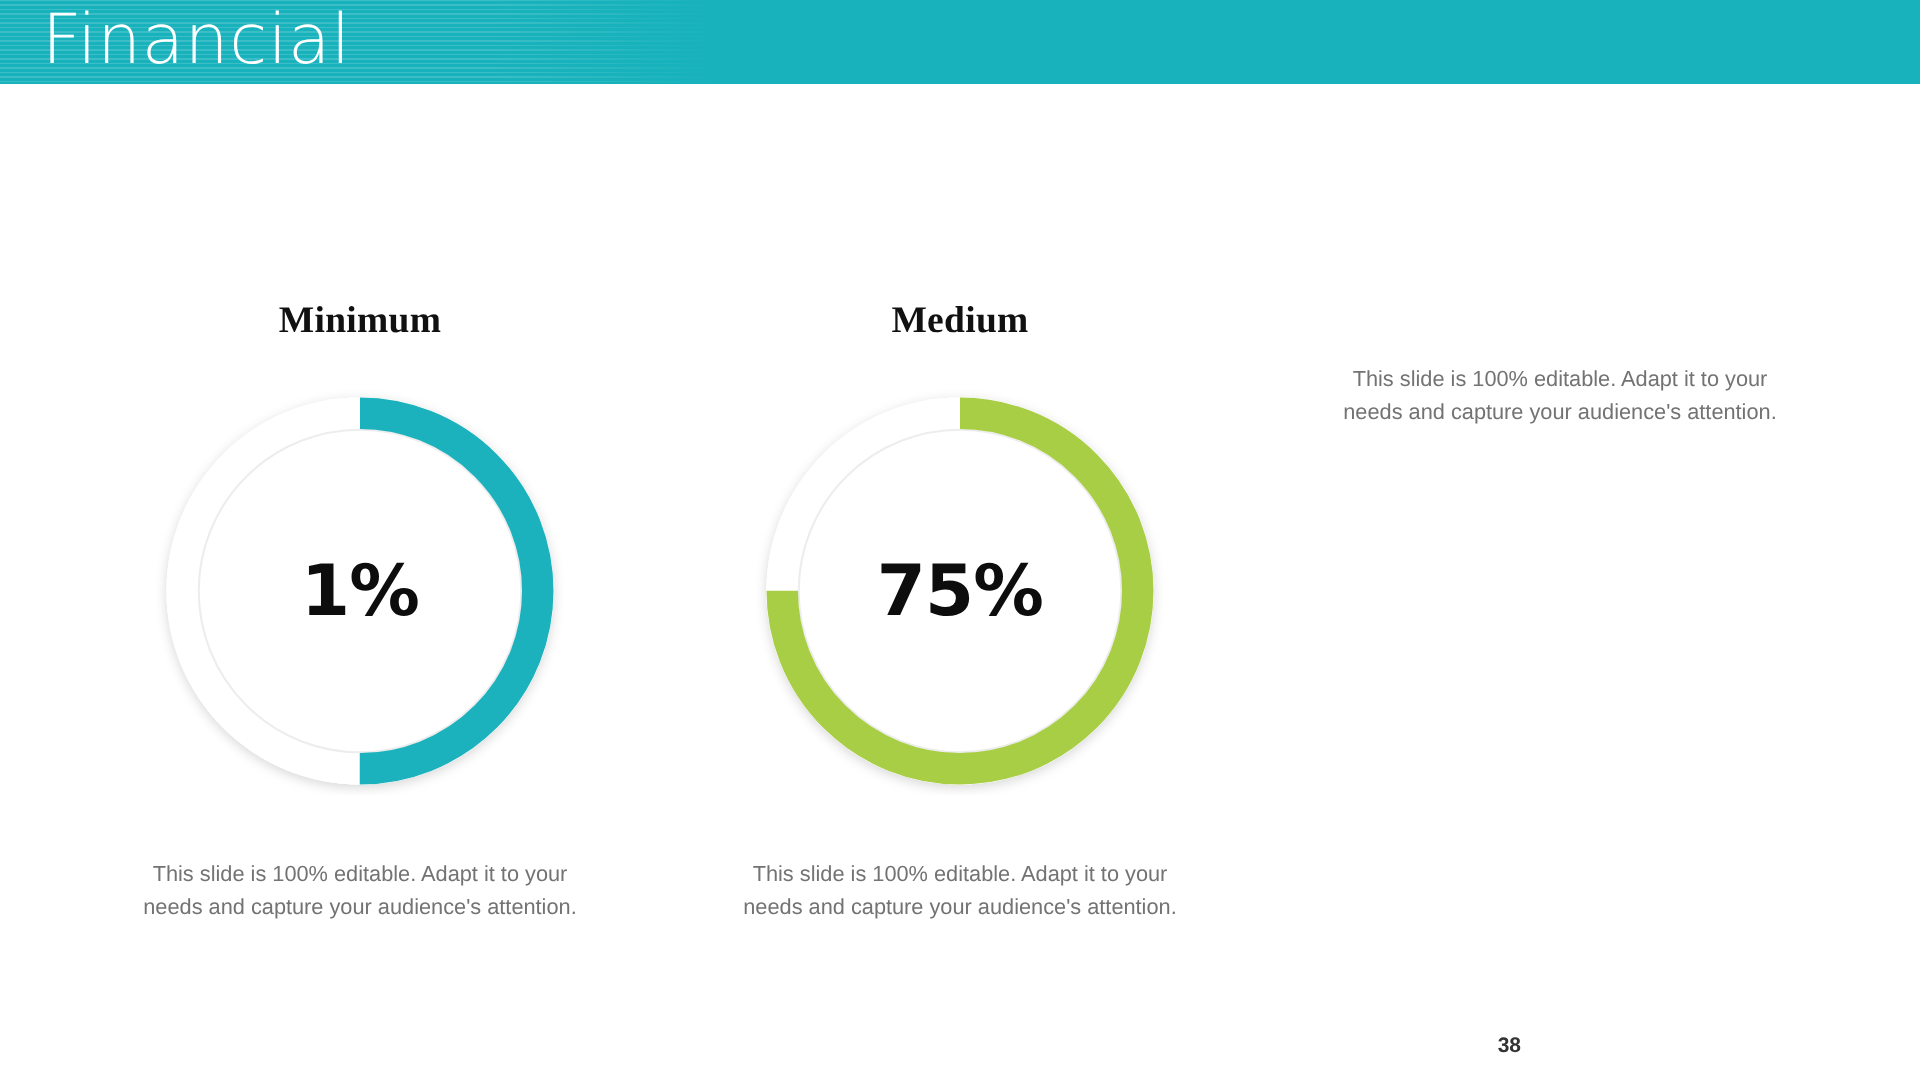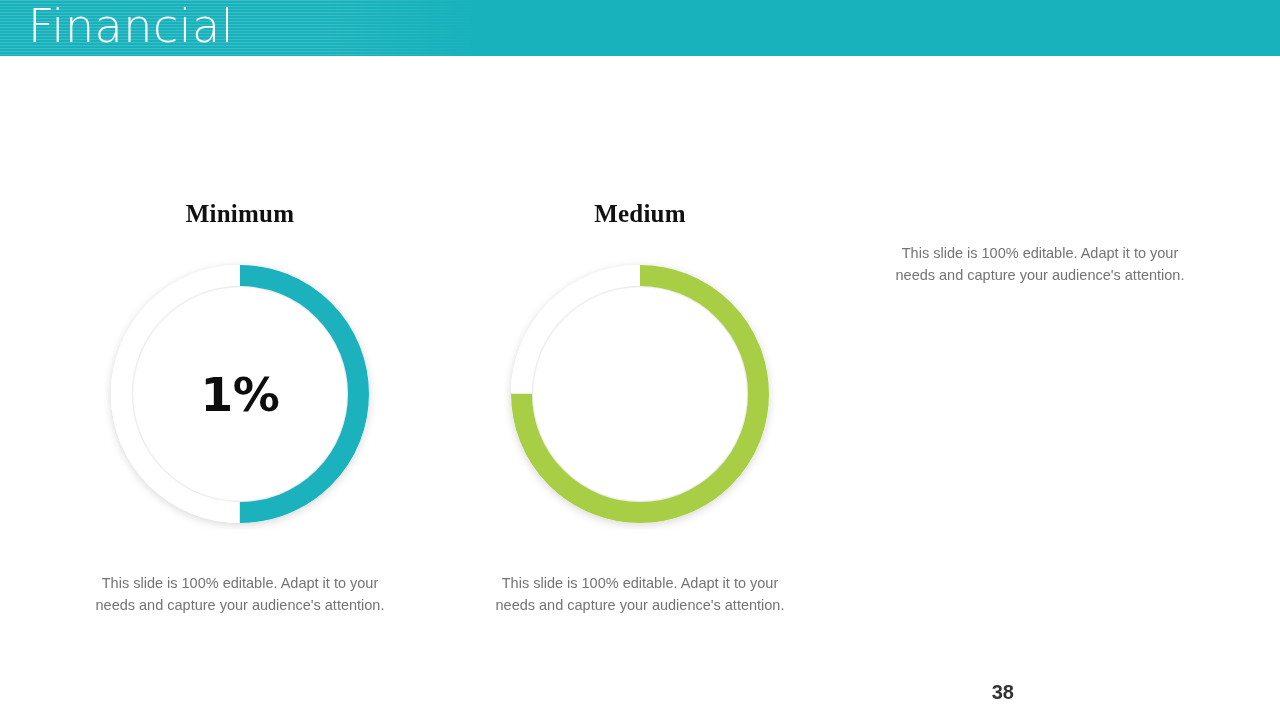--- a/index.html
+++ b/index.html
@@ -118,21 +118,21 @@
     line-height:1.55;
     color:#737373;
   }
 
   
   .page-number {
     position:absolute;
     right:34px;
     bottom:16px;
     font-family:"Liberation Sans", sans-serif;
-    font-size:20px;
+    font-size:14px;
     font-weight:bold;
     color:#333333;
   }
 </style>
 </head>
 <body>
 
 <div class="slide">
 
   <div class="header-bar">
@@ -173,20 +173,21 @@
             <filter id="ds2" x="-30%" y="-30%" width="160%" height="160%">
               <feDropShadow dx="0" dy="2" stdDeviation="4" flood-color="#000000" flood-opacity="0.16"></feDropShadow>
             </filter>
           </defs>
           <circle cx="136" cy="136" r="129" fill="#ffffff" filter="url(#ds2)"></circle>
           <circle cx="136" cy="136" r="118.5" fill="none" stroke="#ffffff" stroke-width="21"></circle>
           <circle cx="136" cy="136" r="107.5" fill="#ffffff" stroke="#ededed" stroke-width="1.4"></circle>
 
           <circle cx="136" cy="136" r="118.5" fill="none" stroke="#a8ce45" stroke-width="21" stroke-dasharray="558.4 744.6" stroke-dashoffset="0" transform="rotate(-90 136 136)"></circle>
         </svg>
+        <div class="donut-value">75%</div>
       </div>
       <div class="col-caption">This slide is 100% editable. Adapt it to your needs and capture your audience's attention.</div>
     </div>
 
     <div class="column">
       <div class="col-caption">This slide is 100% editable. Adapt it to your needs and capture your audience's attention.</div>
     </div>
 
   </div>
 

